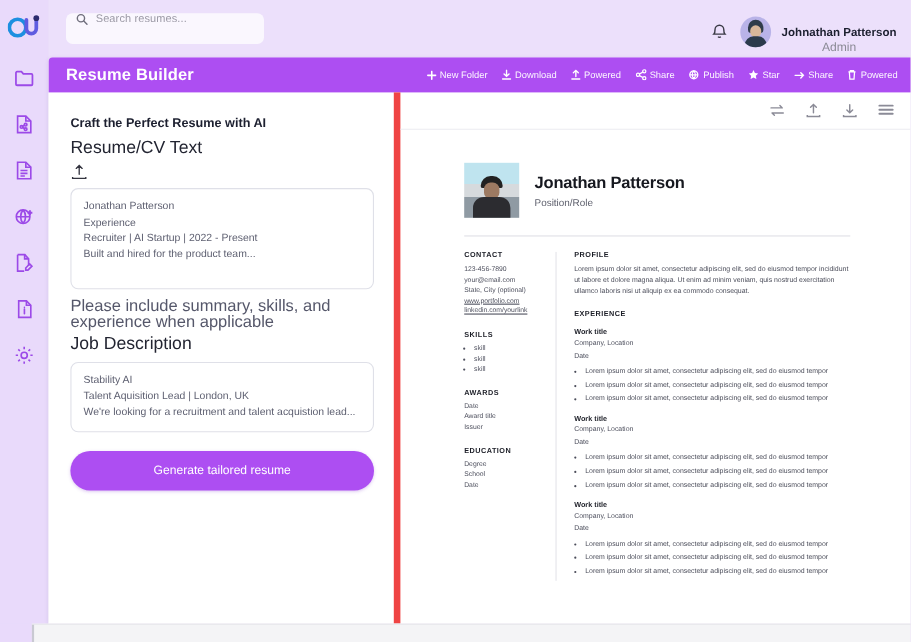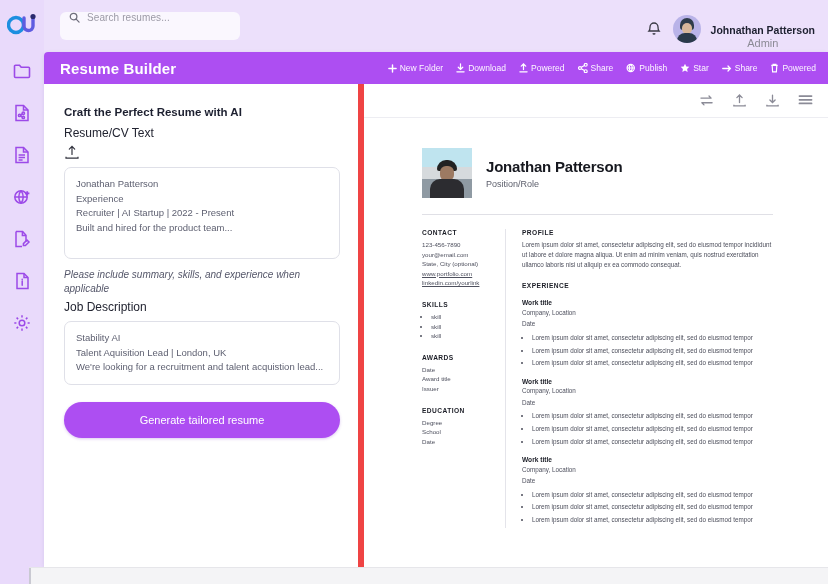--- a/index.html
+++ b/index.html
@@ -57,29 +57,29 @@
   .win-actions { display: flex; gap: 13px; }
   .wa { display: flex; align-items: center; gap: 3px; color: #fdf8ff; font-size: 8.5px; cursor: pointer; white-space: nowrap; }
   .wa svg { display: block; }
 
   .win-body { display: flex; height: calc(100% - 32px); }
 
   
   .left-pane { width: 320px; flex: 0 0 320px; border-right: 6px solid #ef4444; padding: 22px 20px 0 20px; }
   .pane-title { font-size: 11.5px; font-weight: bold; color: #1d2030; margin-bottom: 8px; }
   .pane-sub { font-size: 10px; color: #73727e; line-height: 15px; }
-  .field-label { font-size: 12px; color: #222431; margin-top: 4px; }
+  .field-label { font-size: 16px; color: #222431; margin-top: 4px; }
   .upload-icon { margin-top: 5px; width: 16px; height: 15px; cursor: pointer; }
   .ta {
     margin-top: 7px; width: 276px; height: 92px; border: 1px solid #dfe0e8; border-radius: 7px;
     padding: 9px 11px; font-size: 9.5px; color: #5d5f70; line-height: 14.6px; white-space: pre-line;
     background: #fff; overflow: hidden;
   }
   .ta.jd { height: 64px; }
-  .hint { margin-top: 9px; font-size: 10px; color: #55576a; line-height: 14px; width: 272px; font-style: italic; }
+  .hint { margin-top: 9px; font-size: 15px; color: #55576a; line-height: 14px; width: 272px; }
   .gen-btn {
     margin-top: 17px; width: 276px; height: 36px; background: #ad4ef2; border: none; border-radius: 18px;
     color: #fff; font-size: 11px; font-family: "Liberation Sans", sans-serif; cursor: pointer;
     box-shadow: 0 1px 3px rgba(120,40,200,.25);
   }
 
   
   .right-pane { flex: 1; display: flex; flex-direction: column; }
   .rp-toolbar { height: 34px; border-bottom: 1px solid #ededf2; display: flex; align-items: center; justify-content: flex-end; gap: 17px; padding-right: 15px; }
   .rp-icon { width: 16px; height: 16px; cursor: pointer; display:flex; align-items:center; justify-content:center; }

